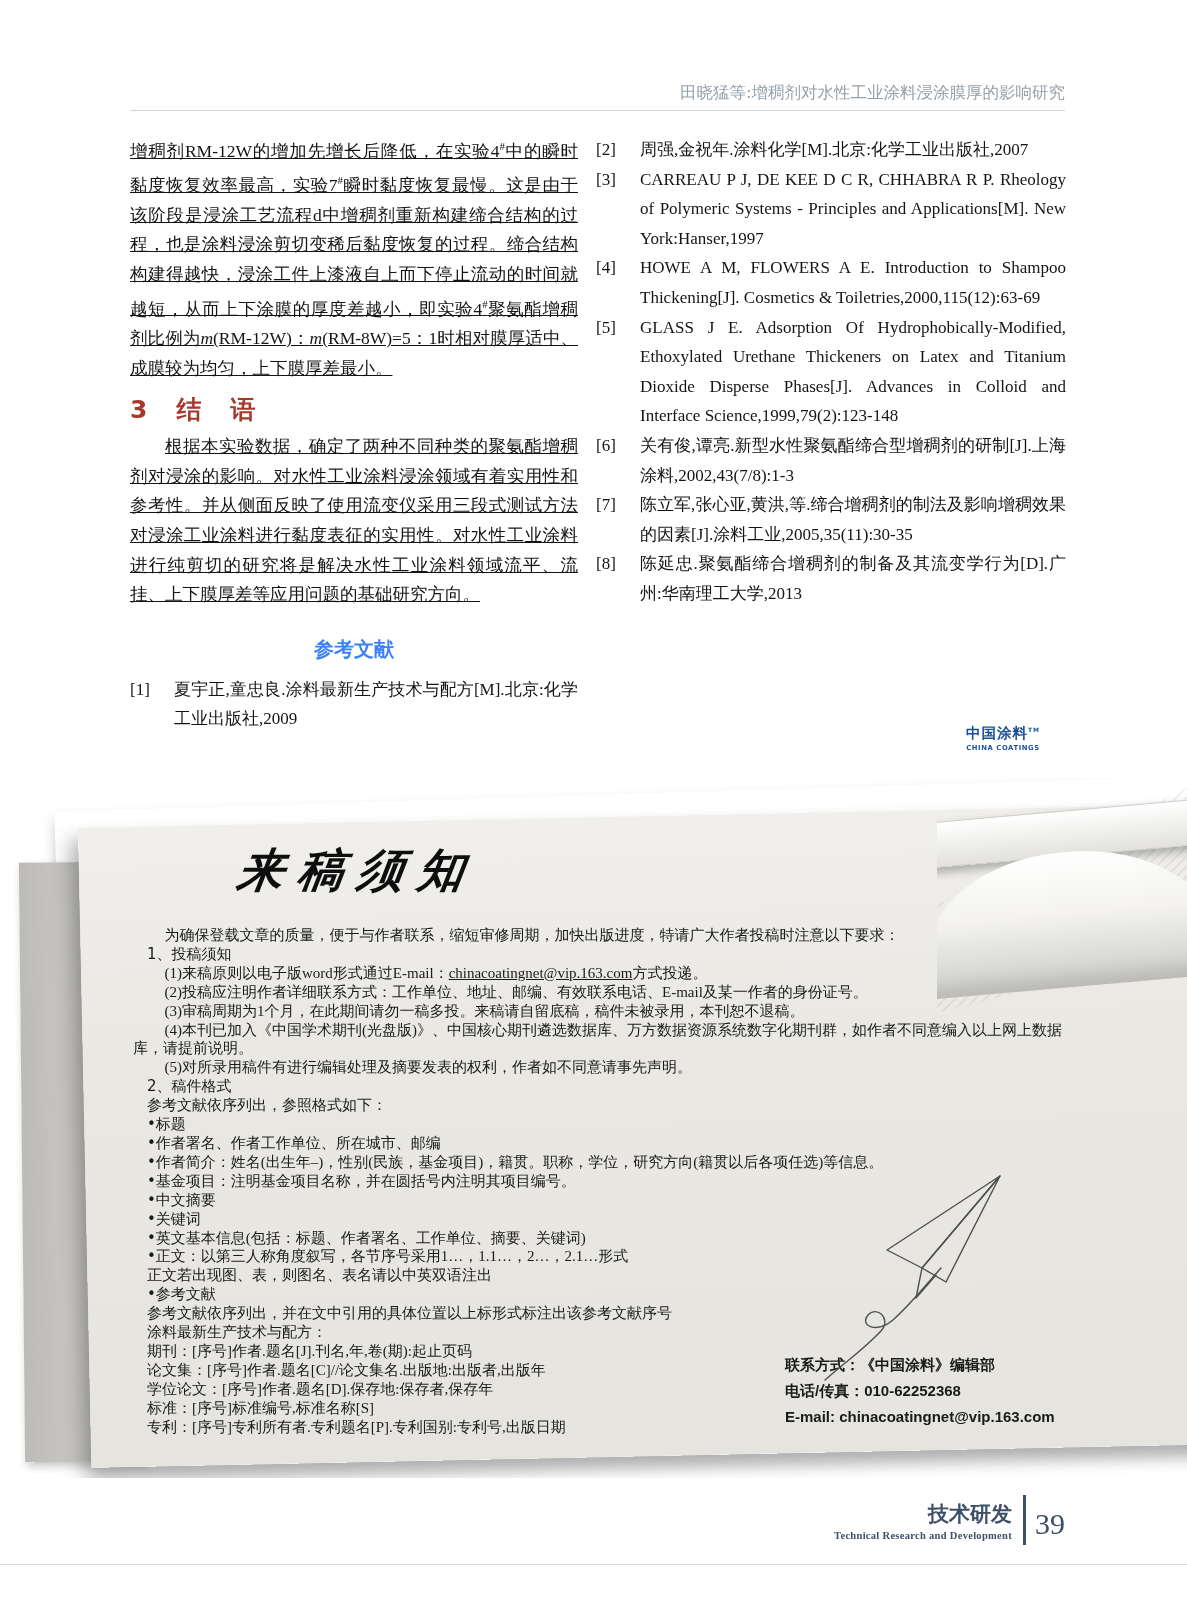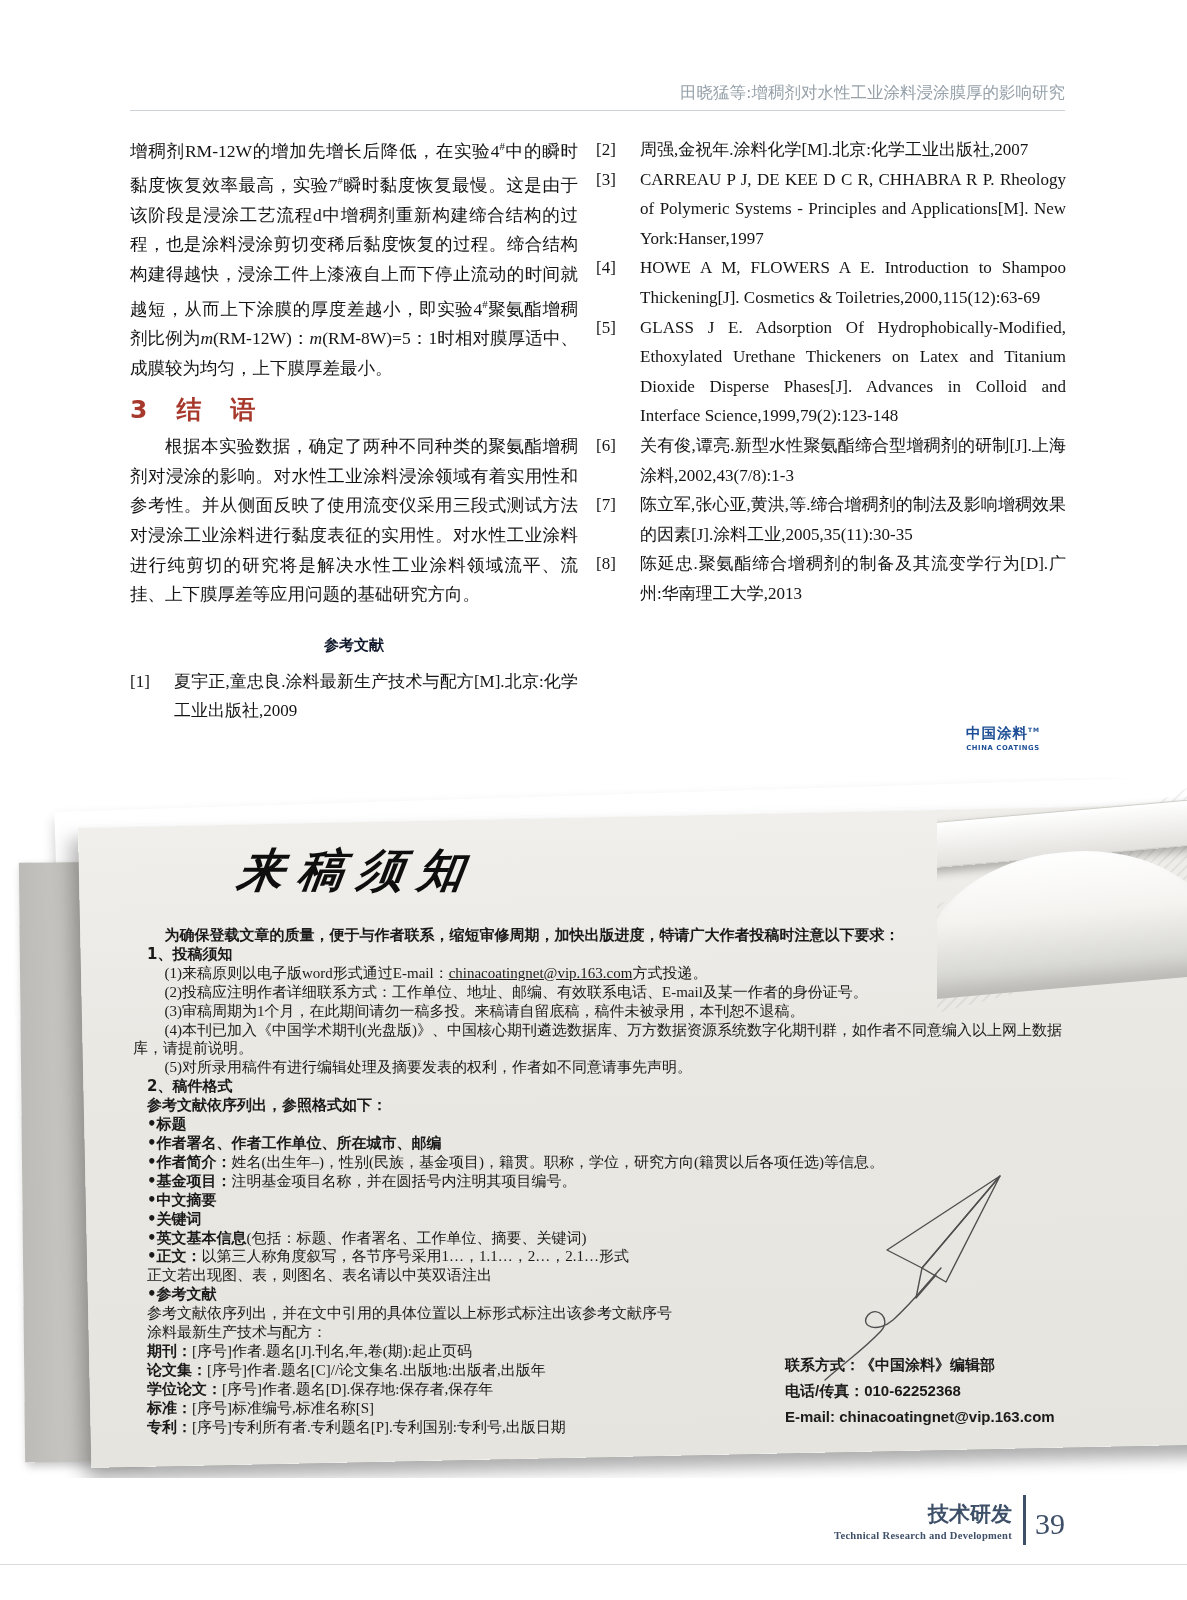--- a/index.html
+++ b/index.html
@@ -7,28 +7,28 @@
         font-family:"Liberation Serif", serif;color:#111;}
 
   
   .running-head{position:absolute;top:82px;right:122px;font-size:16.5px;color:#96a1aa;
                 font-family:"DejaVu Sans", sans-serif;}
   .head-rule{position:absolute;top:110px;left:130px;width:935px;border-top:1px solid #cdd2d6;}
 
   
   .col-left{position:absolute;left:130px;top:132px;width:448px;}
   .col-right{position:absolute;left:596px;top:135px;width:470px;}
-  .body-p{margin:0;font-size:17.5px;line-height:29.6px;text-align:justify;color:#141414;}
+  .body-p{margin:0;font-size:17.5px;line-height:29.6px;text-align:justify;color:#141414;text-decoration:underline;}
   .indent2{text-indent:2em;}
   .sup{font-size:0.62em;vertical-align:super;}
   .var{font-style:italic;}
   .sec-head{margin:10px 0 6px 0;font-family:"DejaVu Sans", sans-serif;font-weight:bold;
             font-size:25px;color:#a7392c;letter-spacing:2px;}
   .ref-head{margin:26px 0 12px 0;text-align:center;font-family:"DejaVu Sans", sans-serif;
-            font-weight:bold;font-size:15px;color:#0f172a;}
+            font-weight:bold;font-size:20px;color:#3b82f6;}
   .ref{display:flex;font-size:17px;line-height:29.6px;color:#141414;}
   .ref-num{flex:0 0 44px;}
   .ref-body{flex:1;text-align:justify;}
 
   
   .logo{position:absolute;left:958px;top:724px;width:90px;text-align:center;color:#1e4f96;
         font-family:"DejaVu Sans", sans-serif;}
   .logo-cn{font-size:14.5px;font-weight:bold;letter-spacing:1px;}
   .logo-tm{font-size:6px;vertical-align:super;}
   .logo-en{font-size:6.8px;font-weight:bold;letter-spacing:0.6px;margin-top:1px;}
@@ -55,21 +55,21 @@
              background:linear-gradient(180deg,#ffffff 0%,#f4f3f0 45%,#dadad6 80%,#cfcec9 100%);
              border-radius:150px 150px 0 0/115px 115px 0 0;transform:rotate(-5deg);
              box-shadow:inset 0 -12px 16px rgba(0,0,0,0.10);}
 
   .notice-title{position:absolute;left:238px;top:62px;z-index:4;margin:0;
                 font-family:"DejaVu Sans", sans-serif;font-weight:900;font-style:italic;
                 font-size:46px;letter-spacing:14px;color:#0e0e0e;transform:skewX(-8deg);}
   .notice-body{position:absolute;left:133px;top:148px;width:958px;z-index:4;
                font-size:15px;line-height:18.9px;color:#1a1a1a;}
   .nline{margin:0;}
-  .bold-sans{font-family:"DejaVu Sans", sans-serif;font-weight:bold;}
+  .bold-sans{font-family:"DejaVu Sans", sans-serif;font-weight:normal;}
   .item{text-indent:2.1em;}
   .lead{margin-left:14px;}
   .sec{margin-left:14px;}
   .u{text-decoration:underline;}
 
   .notice-contact{position:absolute;left:785px;top:574px;z-index:4;width:340px;
                   font-family:Liberation Sans, sans-serif;font-weight:bold;font-size:15px;
                   line-height:26px;color:#1a1a1a;}
   .plane-svg{position:absolute;left:795px;top:380px;width:240px;height:230px;z-index:4;}
 

